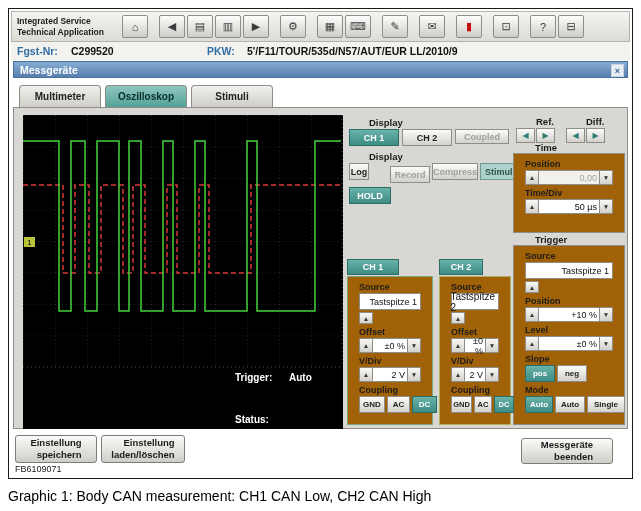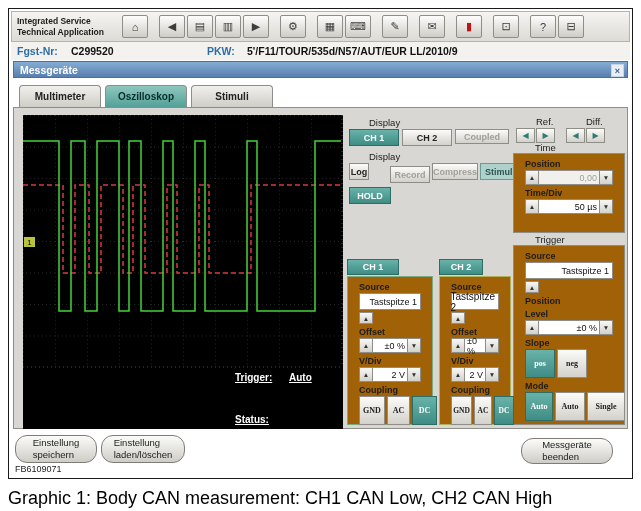--- a/index.html
+++ b/index.html
@@ -21,44 +21,44 @@
   .bluebar{position:absolute;left:4px;top:52px;width:615px;height:17px;background:linear-gradient(#86add4,#587fad);border:1px solid #47709c;box-sizing:border-box;color:#fff;font-weight:bold;font-size:10.5px;display:flex;align-items:center;padding:0 6px;}
   .close-btn{position:absolute;right:3px;top:2px;width:13px;height:13px;background:#e9eef5;border:1px solid #c6d4e4;color:#3c618c;font-size:9px;display:flex;align-items:center;justify-content:center;box-sizing:border-box;}
   
   .tabs{position:absolute;left:10px;top:76px;height:22px;display:flex;gap:4px;}
   .tab{width:82px;height:22px;background:linear-gradient(#f1f0ed,#cfcdc6);border:1px solid #8f8d88;border-bottom:none;border-radius:4px 4px 0 0;font-size:10px;font-weight:bold;color:#222;display:flex;align-items:center;justify-content:center;box-sizing:border-box;}
   .tab.active{background:linear-gradient(#8fc7be,#54a198);color:#0a2f2b;}
   
   .content{position:absolute;left:4px;top:98px;width:615px;height:322px;background:#d8d7d3;border:1px solid #8f8d88;box-sizing:border-box;}
   
   .scope{position:absolute;left:14px;top:106px;width:320px;height:314px;background:#000;}
-  .scope-txt{position:absolute;color:#fff;font-size:10px;font-weight:bold;text-decoration:underline;}
-  
-  .lbl{position:absolute;font-size:9.5px;font-weight:normal;color:#1c1c1c;padding-left:20px;}
+  .scope-txt{position:absolute;color:#fff;font-size:10px;font-weight:bold;}
+  
+  .lbl{position:absolute;font-size:9.5px;font-weight:bold;color:#1c1c1c;padding-left:20px;}
   .btn{position:absolute;display:flex;align-items:center;justify-content:center;font-size:9px;font-weight:bold;color:#222;background:linear-gradient(#fbfbf9,#d3d1cb);border:1px solid #8f8d88;box-sizing:border-box;}
   .btn.teal,.bt.teal{background:linear-gradient(#68b2a9,#3e8d85);color:#fff;border-color:#2e6d66;}
   .btn.semi{background:#aed2cb;color:#2b554f;border-color:#6e9a94;}
   .btn.dis{color:#a19f99;}
   .arrbtn{position:absolute;display:flex;align-items:center;justify-content:center;font-size:8px;color:#2e7d74;background:linear-gradient(#fbfbf9,#d3d1cb);border:1px solid #8f8d88;box-sizing:border-box;}
   .grp{position:absolute;background:#a16207;border:1px solid #8f8d88;padding:2px 11px;box-sizing:border-box;}
   .grp.ch1b{border-color:#7ea87e;}
   .grp.ch2b{border-color:#b0b05e;}
   .flbl{font-size:9px;font-weight:bold;color:#1c1c1c;margin:3px 0 1px;}
   .field{height:15px;background:#fff;border:1px solid #8f8d88;font-size:9px;color:#111;display:flex;align-items:center;justify-content:flex-end;padding:0 3px;}
   .spin{display:flex;height:15px;margin-top:1px;}
   .sarr{width:14px;flex:none;display:flex;align-items:center;justify-content:center;font-size:6.5px;color:#333;background:linear-gradient(#f8f8f6,#d3d1cb);border:1px solid #8f8d88;box-sizing:border-box;}
-  .sval{flex:1;min-width:0;background:#fff;border-top:1px solid #8f8d88;border-bottom:1px solid #8f8d88;font-size:9px;color:#111;display:flex;align-items:center;justify-content:flex-end;padding:0 2px;}
+  .sval{flex:1;min-width:0;background:#fff;border-top:1px solid #8f8d88;border-bottom:1px solid #8f8d88;font-size:9px;color:#111;display:flex;align-items:center;justify-content:flex-end;padding:0 2px;text-align:right;}
   .sval.dis{color:#a19f99;background:#f1f0ec;}
   .uarr{width:14px;height:12px;margin-top:2px;display:flex;align-items:center;justify-content:center;font-size:6.5px;color:#333;background:linear-gradient(#f8f8f6,#d3d1cb);border:1px solid #8f8d88;box-sizing:border-box;}
   .brow{display:flex;gap:2px;margin-top:1px;}
-  .bt{height:29px;display:flex;align-items:center;justify-content:center;font-size:8px;font-weight:bold;color:#222;background:linear-gradient(#fbfbf9,#d3d1cb);border:1px solid #8f8d88;box-sizing:border-box;flex:none;font-family:Liberation Serif, serif;}
-  
-  .fbtn{position:absolute;white-space:pre-line;text-align:left;font-size:9.5px;font-weight:normal;color:#1c1c1c;display:flex;align-items:center;justify-content:center;background:linear-gradient(#fbfbf9,#cfcdc7);border:1px solid #7e7c77;border-radius:12px;line-height:1.25;box-sizing:border-box;}
+  .bt{height:17px;display:flex;align-items:center;justify-content:center;font-size:8px;font-weight:bold;color:#222;background:linear-gradient(#fbfbf9,#d3d1cb);border:1px solid #8f8d88;box-sizing:border-box;flex:none;}
+  
+  .fbtn{position:absolute;white-space:pre-line;text-align:right;font-size:9.5px;font-weight:bold;color:#1c1c1c;display:flex;align-items:center;justify-content:center;background:linear-gradient(#fbfbf9,#cfcdc7);border:1px solid #7e7c77;border-radius:3px;line-height:1.25;box-sizing:border-box;}
   .fbcode{position:absolute;left:6px;top:455px;font-size:9px;color:#222;}
-  .caption{margin-top:9px;font-size:18px;color:#000;}
+  .caption{margin-top:9px;font-size:14px;color:#000;}
 </style>
 </head>
 <body>
 
 <div class="frame">
 
   <div class="toolbar">
     <div class="app-title">Integrated Service
 Technical Application</div>
     <div class="tb-btn ml">
@@ -201,20 +201,29 @@
   </div>
 
   <div class="lbl" style="left:506px;top:225px">Trigger</div>
   <div class="grp" style="left:504px;top:236px;width:112px;height:180px">
     <div class="flbl">Source</div>
     <div class="field">Tastspitze 1</div>
     <div class="uarr">
         <span>▲</span>
       </div>
     <div class="flbl">Position</div>
+    <div class="spin">
+      <div class="sarr">
+          <span>▲</span>
+        </div>
+      <div class="sval">+10 %</div>
+      <div class="sarr">
+          <span>▼</span>
+        </div>
+    </div>
     <div class="flbl">Level</div>
     <div class="spin">
       <div class="sarr">
           <span>▲</span>
         </div>
       <div class="sval">±0 %</div>
       <div class="sarr">
           <span>▼</span>
         </div>
     </div>

